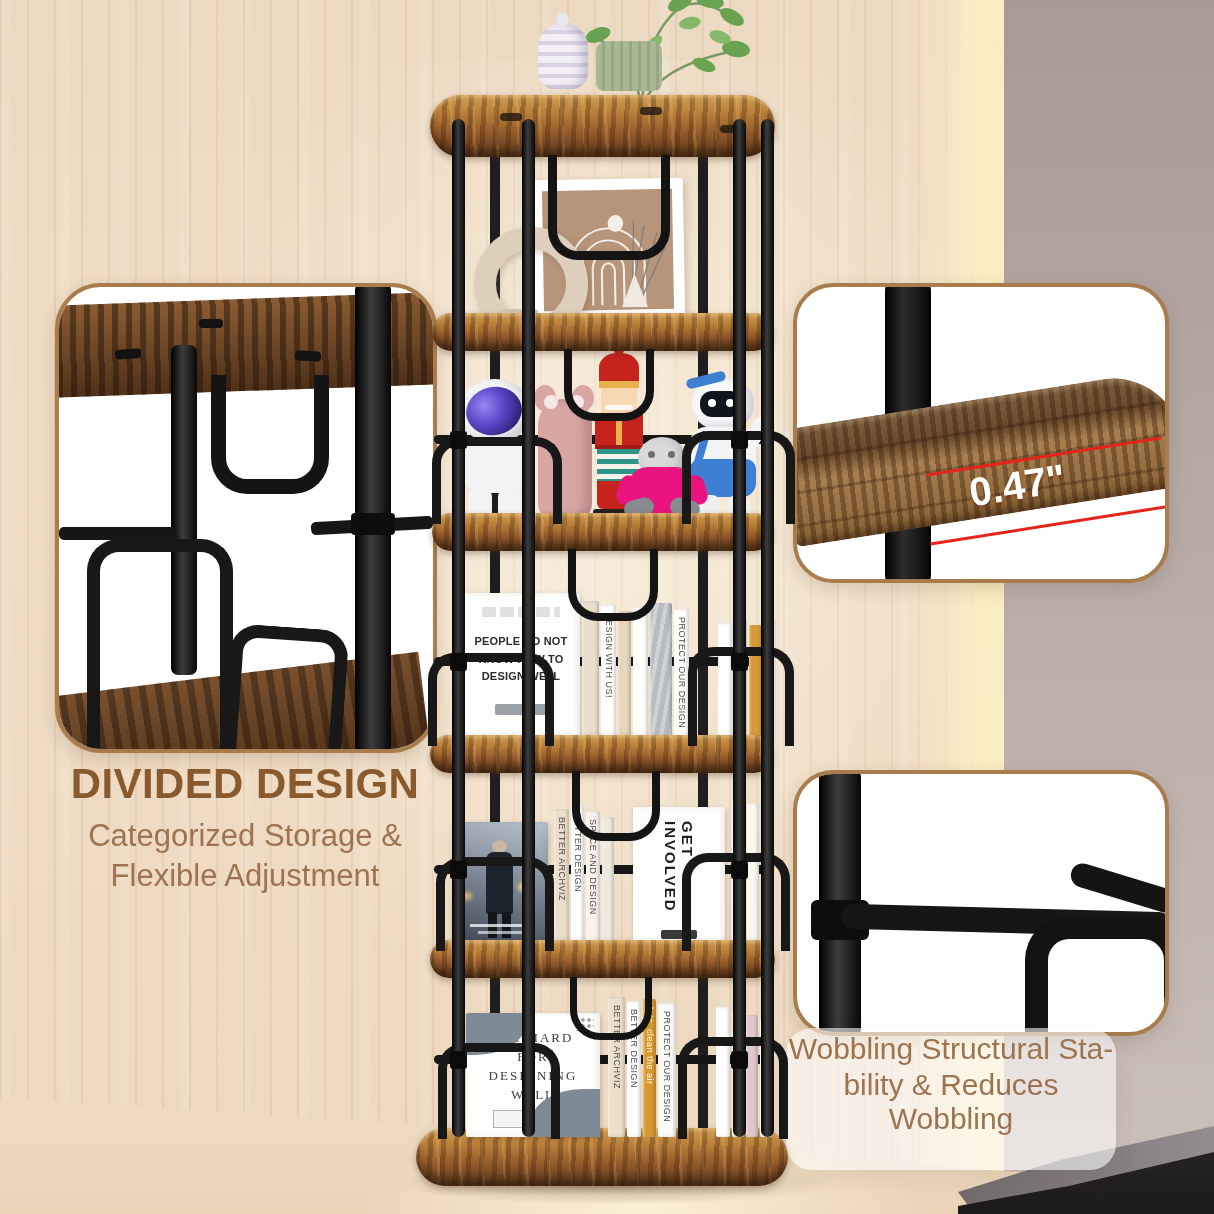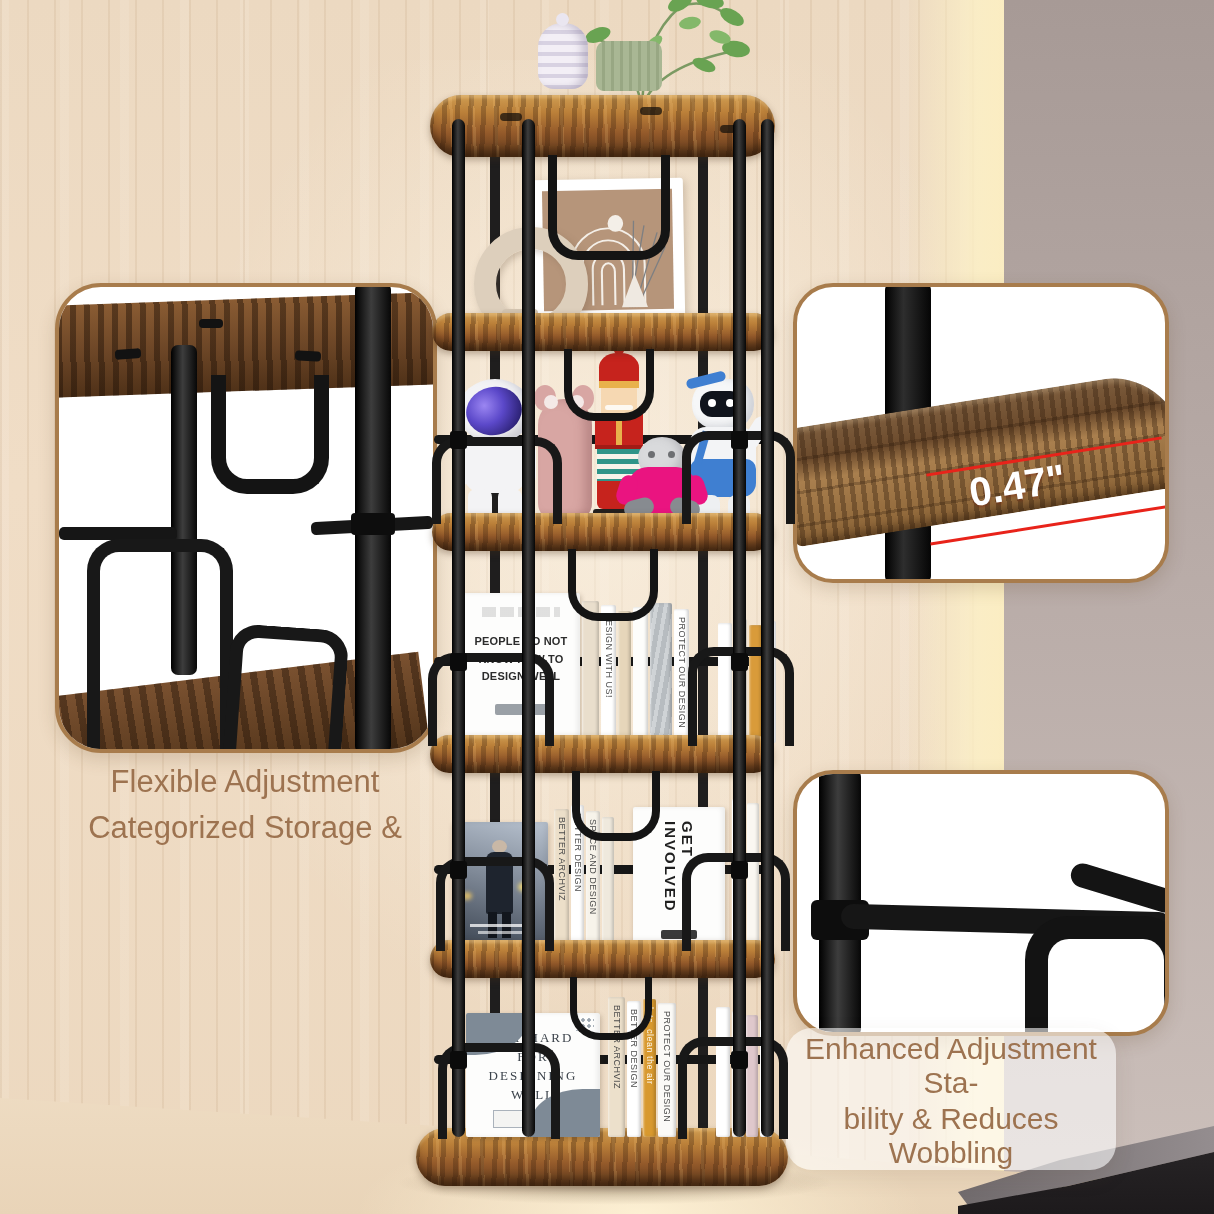--- a/index.html
+++ b/index.html
@@ -329,22 +329,23 @@
     <div class="abs pole" style="left:112px;top:58px;width:26px;height:330px;"></div>
     <div class="abs hook-d" style="left:152px;top:88px;width:88px;height:104px;border-width:15px;border-radius:0 0 36px 36px;"></div>
     <div class="abs bar" style="left:0;top:240px;width:118px;height:13px;"></div>
     <div class="abs bar" style="left:252px;top:232px;width:122px;height:13px;transform:rotate(-3deg);"></div>
     <div class="abs hook-u" style="left:28px;top:252px;width:120px;height:200px;border-width:13px;border-radius:32px 32px 0 0;"></div>
     <div class="abs hook-u" style="left:168px;top:340px;width:92px;height:124px;border-width:13px;border-radius:28px 28px 0 0;transform:rotate(4deg);"></div>
     <div class="abs pole" style="left:296px;top:-4px;width:36px;height:470px;"></div>
     <div class="abs" style="left:292px;top:226px;width:44px;height:22px;background:#0d0d0d;border-radius:4px;"></div>
   </div>
   <div class="abs" style="left:10px;top:760px;width:470px;text-align:center;">
+    <div class="co-title" style="font-size:42px;">DIVIDED DESIGN</div>
+    <div class="co-sub" style="font-size:31px;margin-top:10px;">Categorized Storage &amp;</div>
     <div class="co-sub" style="font-size:31px;margin-top:4px;">Flexible Adjustment</div>
-    <div class="co-sub" style="font-size:31px;margin-top:10px;">Categorized Storage &amp;</div>
   </div>
 
   <div class="abs inset" style="left:793px;top:283px;width:368px;height:292px;border-radius:40px;">
     <div class="abs pole" style="left:88px;top:-4px;width:46px;height:300px;background:linear-gradient(90deg,#000 0%,#2e2e2e 40%,#050505 100%);"></div>
     <div class="abs" style="left:-14px;top:112px;width:400px;height:118px;transform:rotate(-9deg);
          border-radius:10px 70px 26px 10px;
          background:
            repeating-linear-gradient(180deg,rgba(0,0,0,0) 0 30px,rgba(40,22,8,.25) 30px 33px),
            repeating-linear-gradient(92deg,rgba(46,26,10,.35) 0 5px,rgba(0,0,0,0) 5px 11px),
            linear-gradient(180deg,#7e5e3e 0%,#6b4a2c 28%,#a97f4e 46%,#8a6336 100%);
@@ -356,16 +357,16 @@
   </div>
 
   <div class="abs inset" style="left:793px;top:770px;width:368px;height:258px;border-radius:40px;">
     <div class="abs pole" style="left:22px;top:-4px;width:42px;height:266px;"></div>
     <div class="abs" style="left:14px;top:126px;width:58px;height:40px;background:#0d0d0d;border-radius:6px;"></div>
     <div class="abs bar" style="left:44px;top:134px;width:330px;height:25px;border-radius:13px;transform:rotate(1.5deg);"></div>
     <div class="abs" style="left:272px;top:102px;width:110px;height:24px;background:#141414;border-radius:12px;transform:rotate(17deg);"></div>
     <div class="abs hook-u" style="left:228px;top:142px;width:116px;height:120px;border-width:23px;border-radius:44px 44px 0 0;border-color:#131313;"></div>
   </div>
   <div class="abs callout-card" style="left:786px;top:1028px;width:330px;height:142px;">
-    <div class="co-sub" style="font-size:30px;margin-top:4px;">Enhanced Adjustment Sta-</div>
+    <div class="co-sub" style="font-size:30px;margin-top:4px;">Wobbling Structural Sta-</div>
     <div class="co-sub" style="font-size:30px;margin-top:2px;">bility &amp; Reduces Wobbling</div>
   </div>
 </div>
 
 </body></html>

